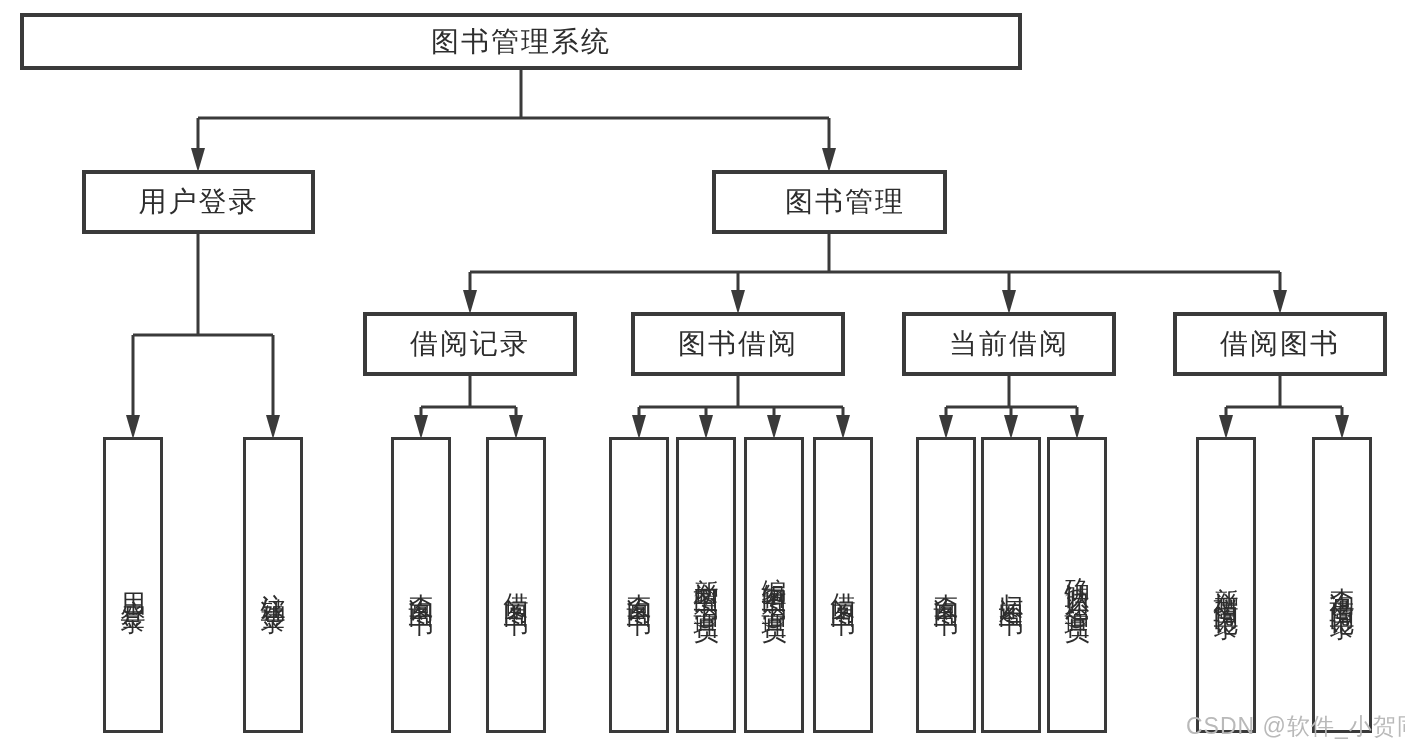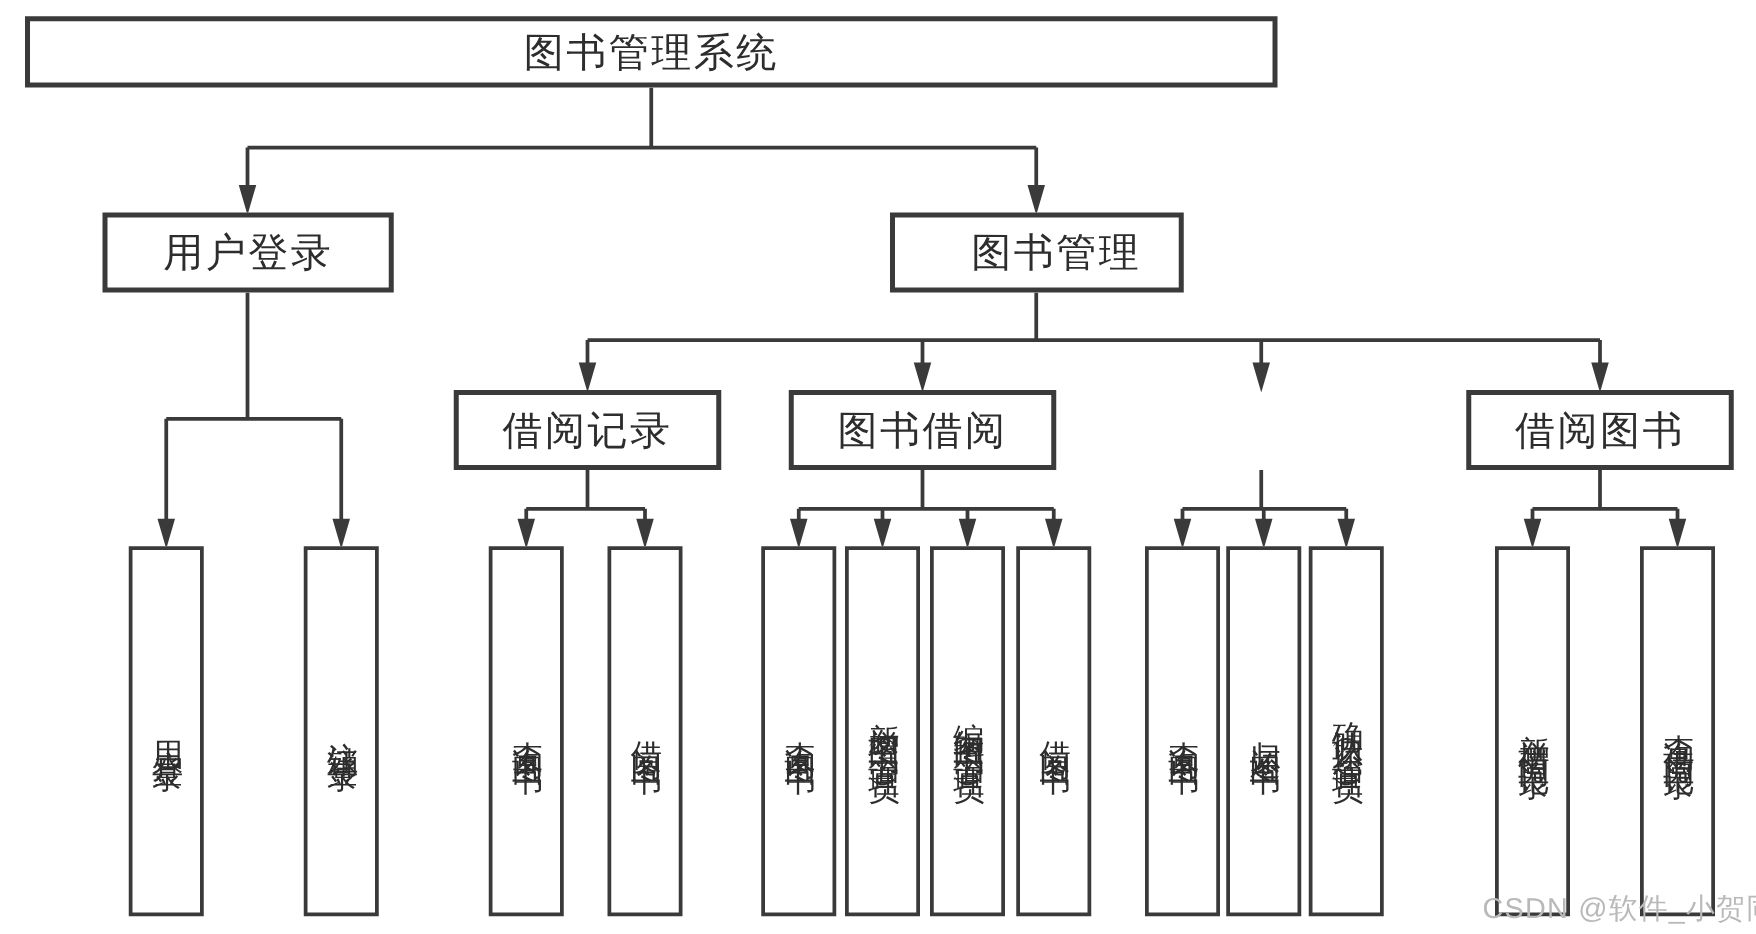--- a/index.html
+++ b/index.html
@@ -22,21 +22,21 @@
     box-sizing: border-box;
     background: #ffffff;
     border: 4px solid #3a3a3a;
     display: flex;
     align-items: center;
     justify-content: center;
     color: #2d2d2d;
     z-index: 2;
   }
   .node.h span {
-    font-size: 32px;
+    font-size: 28px;
     letter-spacing: 2px;
     white-space: nowrap;
     line-height: 1;
   }
   .node.v { border-width: 3px; }
   .node.v span {
     writing-mode: vertical-rl;
     text-orientation: mixed;
     font-size: 25px;
     letter-spacing: 6px;
@@ -108,20 +108,23 @@
   <div class="node h" style="left:712px; top:170px; width:235px; height:64px;padding-left:31px;">
     <span>图书管理</span>
   </div>
 
   <div class="node h" style="left:363px; top:312px; width:214px; height:64px;">
     <span>借阅记录</span>
   </div>
   <div class="node h" style="left:631px; top:312px; width:214px; height:64px;">
     <span>图书借阅</span>
   </div>
+  <div class="node h" style="left:902px; top:312px; width:214px; height:64px;">
+    <span>当前借阅</span>
+  </div>
   <div class="node h" style="left:1173px; top:312px; width:214px; height:64px;">
     <span>借阅图书</span>
   </div>
 
   <div class="node v" style="left:103px; top:437px; width:60px; height:296px;">
     <span>用户登录</span>
   </div>
   <div class="node v" style="left:243px; top:437px; width:60px; height:296px;">
     <span>注销登录</span>
   </div>

